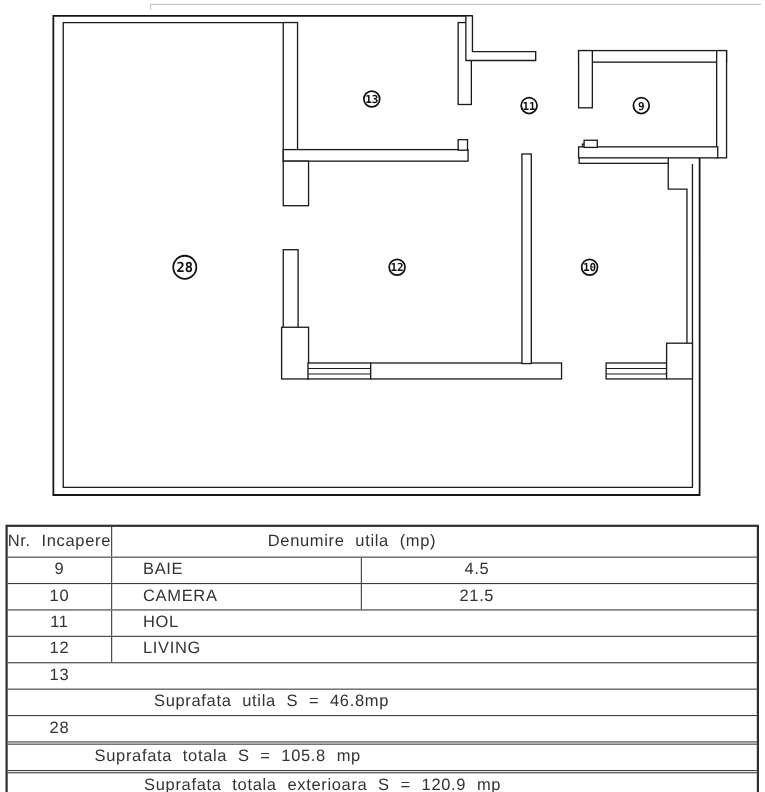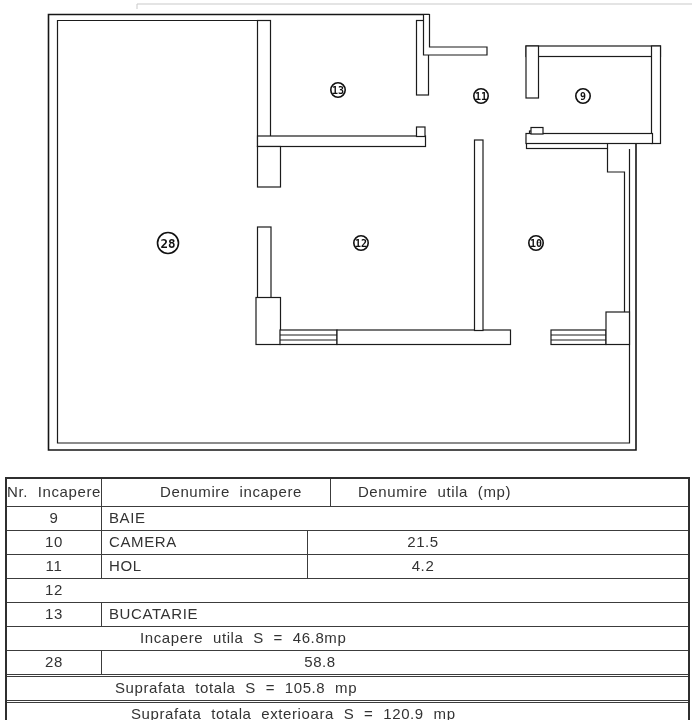--- a/index.html
+++ b/index.html
@@ -23,27 +23,27 @@
   
   .tbl{position:absolute;left:5px;top:477px;width:681px;
        border:2px solid #2f2f2f;background:#fff;
        font-size:15px;letter-spacing:.6px;word-spacing:5px;color:#333;}
   .row{display:flex;height:23px;line-height:22px;}
   .row.head{height:27px;line-height:26px;justify-content:flex-end;}
   .row + .row{border-top:1px solid #3c3c3c;}
   .row.dbl{border-top:3px double #3c3c3c;}
   .c{overflow:hidden;white-space:nowrap;}
   .c1{width:94px;text-align:center;}
-  .c2{width:198px;padding-left:7px;border-left:1px solid #3c3c3c;}
+  .c2{width:198px;padding-left:28px;border-left:1px solid #3c3c3c;}
   .c3{flex:1;text-align:center;padding-right:150px;border-left:1px solid #3c3c3c;}
   .head .c1{text-align:center;}
   .head .c2{text-align:center;padding-left:30px;}
   .merged{display:block;height:23px;line-height:22px;white-space:nowrap;}
   .m-utila{padding-left:133px;}
-  .m-total{padding-left:108px;}
+  .m-total{padding-left:79px;}
   .m-ext{padding-left:124px;}
 </style>
 </head>
 <body>
 
 <div class="plan-wrap">
   <svg viewBox="0 0 695 462" width="695" height="462">
 
     <path class="faint" d="M137,9 V4 H692"></path>
 
@@ -106,49 +106,47 @@
       <circle class="room-circle" cx="536" cy="243" r="7.2"></circle>
       <text class="room-num num-s" x="536" y="246.6">10</text>
     </g>
   </svg>
 </div>
 
 <div class="tbl">
 
   <div class="row head">
     <div class="c c1">Nr. Incapere</div>
-    <div class="c c2">Denumire incapere</div>
     <div class="c c3">Denumire utila (mp)</div>
   </div>
 
   <div class="row">
     <div class="c c1">9</div>
     <div class="c c2">BAIE</div>
+    <div class="c c3">4.5</div>
   </div>
   <div class="row">
     <div class="c c1">10</div>
     <div class="c c2">CAMERA</div>
     <div class="c c3">21.5</div>
   </div>
   <div class="row">
     <div class="c c1">11</div>
     <div class="c c2">HOL</div>
-    <div class="c c3">4.2</div>
   </div>
   <div class="row">
     <div class="c c1">12</div>
+    <div class="c c2">LIVING</div>
   </div>
   <div class="row">
     <div class="c c1">13</div>
-    <div class="c c2">BUCATARIE</div>
   </div>
 
-  <div class="row merged m-utila">Incapere utila S = 46.8mp</div>
+  <div class="row merged m-utila">Suprafata utila S = 46.8mp</div>
 
   <div class="row">
     <div class="c c1">28</div>
-    <div class="c c3">58.8</div>
   </div>
 
   <div class="row dbl merged m-total">Suprafata totala S = 105.8 mp</div>
 
   <div class="row dbl merged m-ext">Suprafata totala exterioara S = 120.9 mp</div>
 </div>
 
 </body></html>

